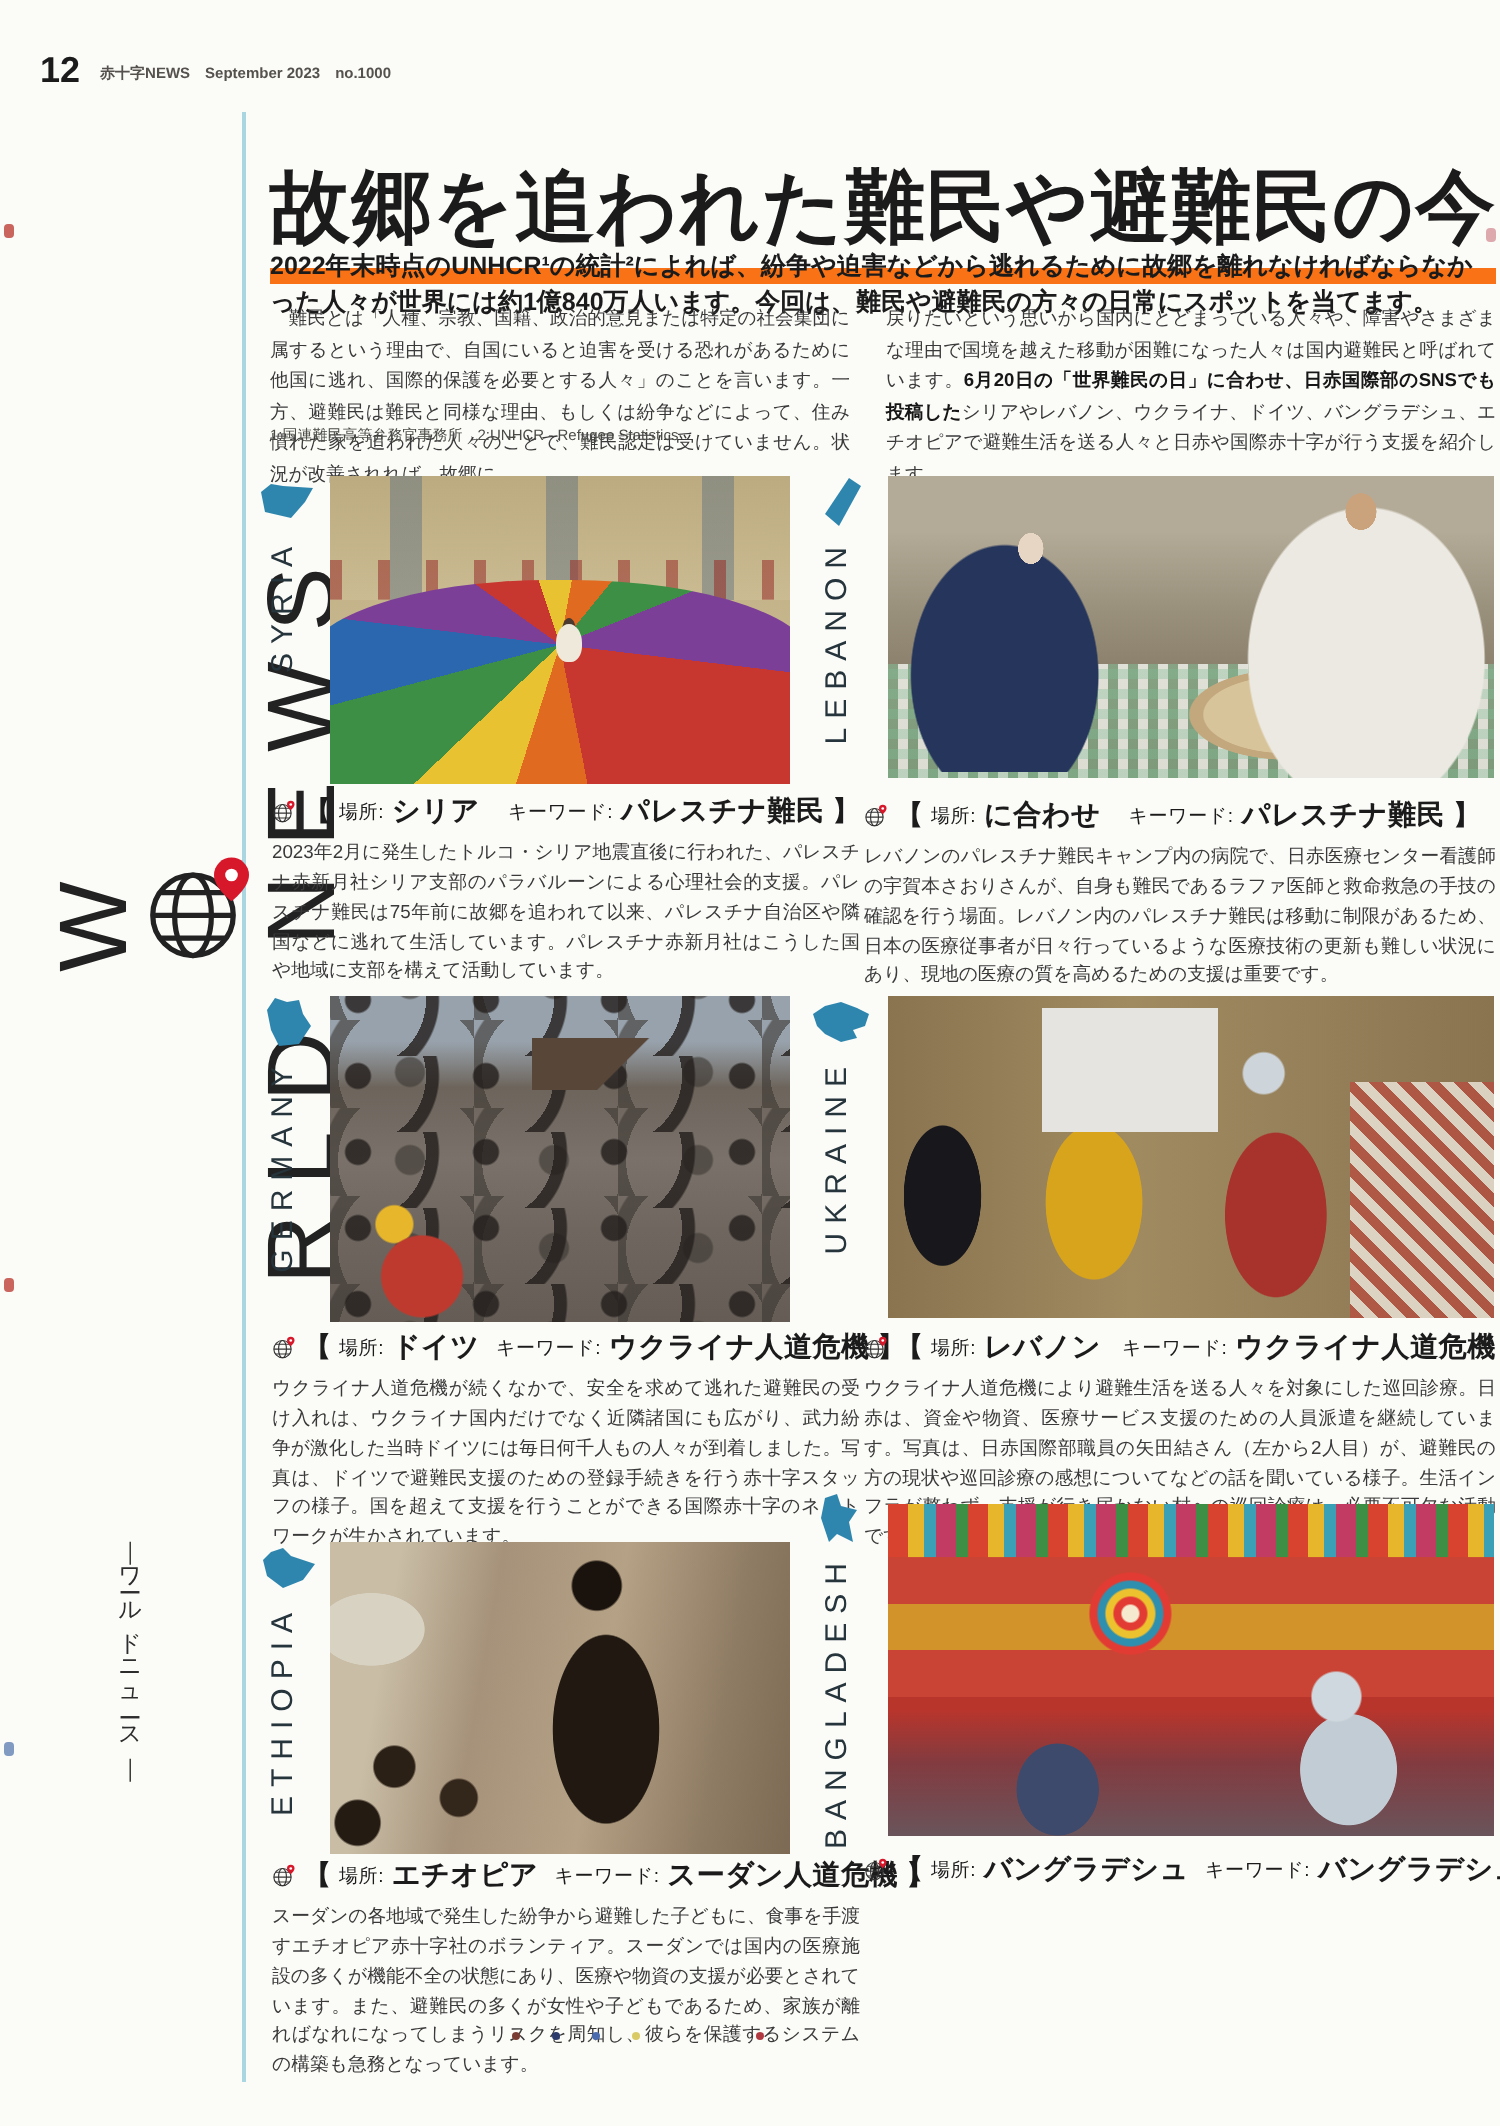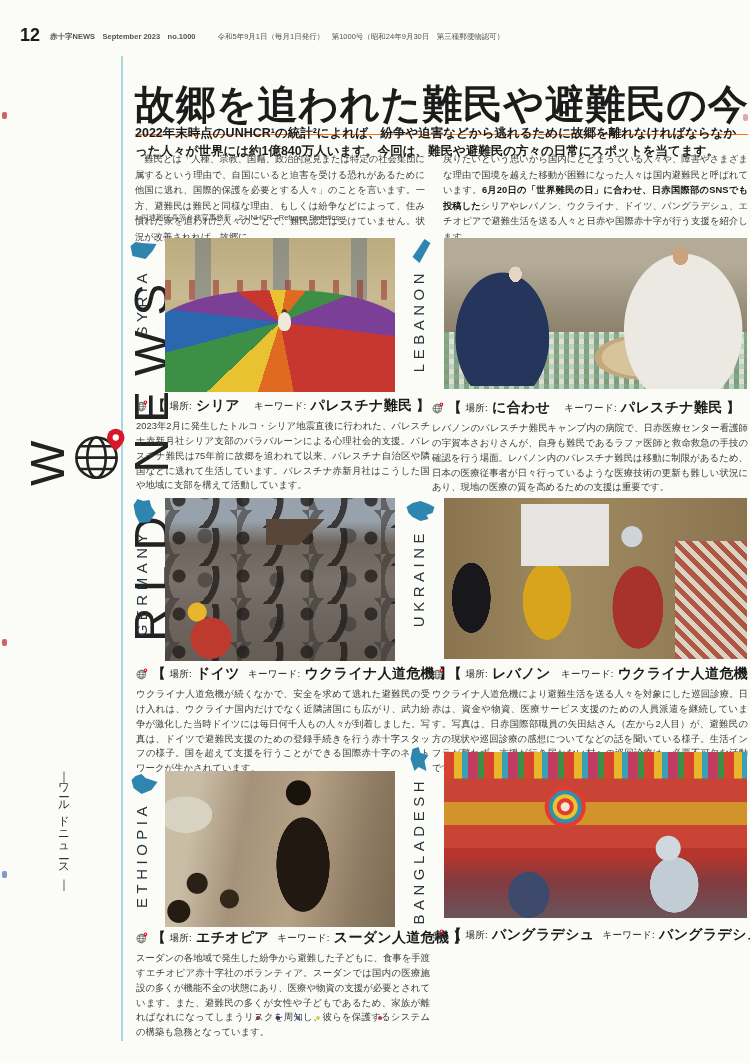--- a/index.html
+++ b/index.html
@@ -10,21 +10,21 @@
   .hdr{position:absolute;left:20px;top:26px;display:flex;align-items:flex-end;gap:10px;}
   .hdr .pno{font-size:18px;font-weight:700;line-height:1;}
   .hdr .issue{font-size:7.5px;color:#55524e;padding-bottom:2px;font-weight:bold;}
   .hdr .pub{font-size:7.5px;color:#55524e;padding-bottom:2px;margin-left:12px;}
 
   
   .vrule{position:absolute;left:121px;top:56px;bottom:22px;width:2px;background:var(--accent-rule,#a9d6e0);}
 
   
   .title{position:absolute;left:135px;top:54px;width:613px;font-size:40px;font-weight:800;
-         letter-spacing:.5px;line-height:1.15;border-bottom:1px solid #f97316;padding-bottom:7px;white-space:nowrap;}
+         letter-spacing:.5px;line-height:1.15;border-bottom:8px solid #f97316;padding-bottom:7px;white-space:nowrap;}
   .lead{position:absolute;left:135px;top:111px;width:613px;font-size:12.5px;font-weight:700;line-height:1.5;}
   .intro{position:absolute;left:135px;top:152px;width:613px;display:flex;gap:18px;}
   .intro .col{font-size:9.3px;line-height:1.68;color:var(--body-text,#3a3a3a);text-align:justify;}
   .intro .col.l{width:290px;}
   .intro .col.r{width:305px;}
   .intro b{color:#161616;}
   .footnote{position:absolute;left:135px;top:213px;font-size:7.5px;color:#4a4a46;}
 
   
   .side-title{position:absolute;left:24px;top:168px;height:575px;display:flex;flex-direction:column;align-items:center;
@@ -155,21 +155,20 @@
         <path d="M5 35 H51 M9 22 H47 M9 48 H47"></path>
       </g>
       <path d="M50 2 a10 10 0 0 1 10 10 c0 7.5 -10 15 -10 15 s-10 -7.5 -10 -15 a10 10 0 0 1 10 -10 z" fill="#d7182a"></path>
       <circle cx="50" cy="12" r="3.6" fill="#ffffff"></circle>
     </symbol>
   </svg>
 
   <div class="hdr">
     <span class="pno">12</span>
     <span class="issue">赤十字NEWS　September 2023　no.1000</span>
-    <span class="pub">令和5年9月1日（毎月1日発行）　第1000号（昭和24年9月30日　第三種郵便物認可）</span>
   </div>
 
   <div class="vrule"></div>
 
   <div class="side-title">
     <span>W</span>
     <svg class="globe-big" style="color:#222">
         <use href="#globe-pin"></use>
       </svg>
     <span>RLD NEWS</span>

